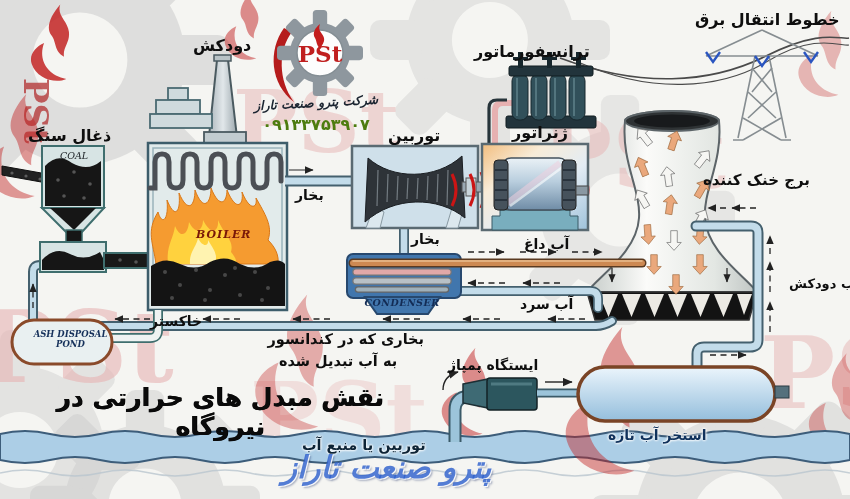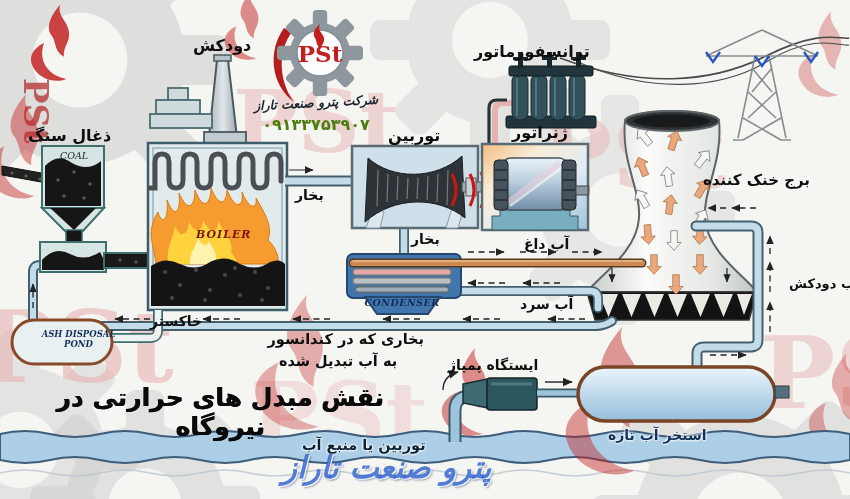--- a/index.html
+++ b/index.html
@@ -421,24 +421,25 @@
   <circle cx="320" cy="53" r="23" fill="#fdfdfd" stroke="#848e94" stroke-width="1.5"></circle>
   <path d="M320,24 C317,31 323,33 324,38 C325,43 321,45 321,49 C316,46 317,41 315,38 C312,33 315,28 320,24 Z" fill="#c41e1e"></path>
 </g>
 </svg>
 
 <div class="lbl" style="left:193px;top:36px;font-size:16px;">دودکش</div>
 <div class="lbl" style="left:28px;top:126px;font-size:16px;">ذغال سنگ</div>
 <div class="lbl en tagCoal" style="left:52px;top:150px;width:44px;text-align:center;position:absolute;">COAL</div>
 <div class="lbl en tagBoiler" style="left:196px;top:228px;">BOILER</div>
 <div class="lbl" style="left:150px;top:313px;font-size:14px;">خاکستر</div>
-<div class="en tagPond" style="position:absolute;left:36px;top:330px;width:85px;">
+<div class="en tagPond" style="position:absolute;left:28px;top:330px;width:85px;">
   <div>ASH DISPOSAL</div>
   <div>POND</div>
 </div>
+<div class="lbl" style="left:695px;top:10px;font-size:16px;">خطوط انتقال برق</div>
 <div class="lbl" style="left:474px;top:42px;font-size:16px;">ترانسفورماتور</div>
 <div class="lbl" style="left:388px;top:126px;font-size:16px;">توربین</div>
 <div class="lbl" style="left:512px;top:123px;font-size:16px;">ژنراتور</div>
 <div class="lbl" style="left:703px;top:171px;font-size:15px;">برج خنک کننده</div>
 <div class="lbl" style="left:295px;top:187px;font-size:14px;">بخار</div>
 <div class="lbl" style="left:411px;top:231px;font-size:14px;">بخار</div>
 <div class="lbl" style="left:524px;top:236px;font-size:14px;">آب داغ</div>
 <div class="lbl" style="left:520px;top:296px;font-size:14px;">آب سرد</div>
 <div class="lbl" style="left:789px;top:276px;font-size:13px;">آب دودکش</div>
 <div class="en tagCond" style="position:absolute;left:358px;top:297px;width:88px;text-align:center;">CONDENSER</div>

